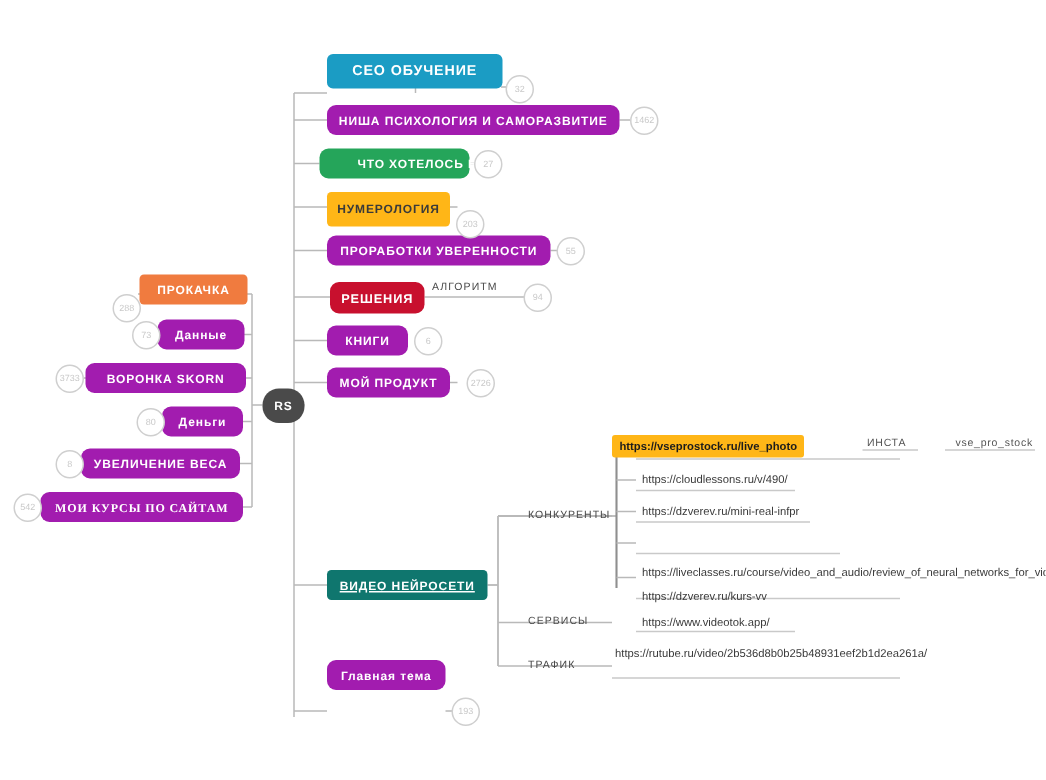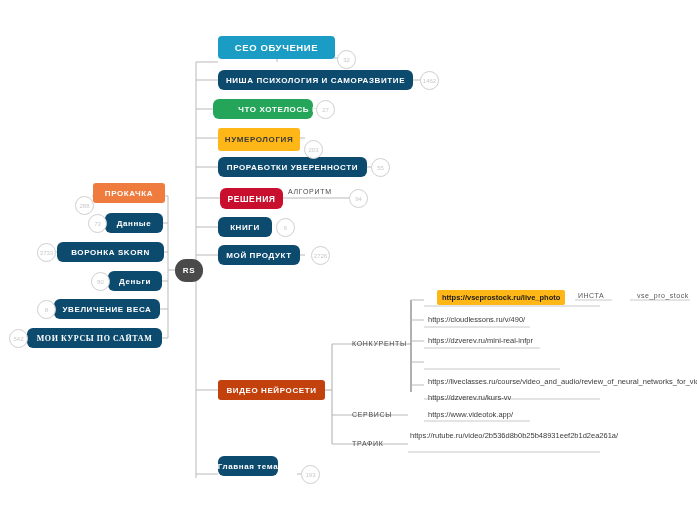--- a/index.html
+++ b/index.html
@@ -18,26 +18,26 @@
     position:absolute;
     box-sizing:border-box;
     display:flex;align-items:center;justify-content:center;
     border-radius:6px;
     font-weight:bold;
     letter-spacing:.6px;
     white-space:nowrap;
     color:#ffffff;
     z-index:5;
   }
-  .node.dark{background:#0c4a6e;}
+  .node.dark{background:#a21caf;}
   .node.teal{background:#1b9cc4;border-radius:4px;}
   .node.green{background:#25a55a;}
   .node.amber{background:#ffb617;color:#3a3a3a;border-radius:3px;}
   .node.orange{background:#f07b3f;border-radius:3px;}
-  .node.orange2{background:#c2410c;border-radius:3px;}
+  .node.orange2{background:#0f766e;border-radius:3px;text-decoration:underline;}
   .node.crimson{background:#c8102e;}
   .node.rs{background:#4a4a4a;border-radius:11px;}
 
   
   .badge{
     position:absolute;
     width:17px;height:17px;
     border-radius:50%;
     border:1px solid #cfcfcf;
     background:#ffffff;
@@ -203,21 +203,21 @@
     <span>МОЙ ПРОДУКТ</span>
   </div>
   <div class="badge" style="left:311px;top:246px;">
       <span>2726</span>
     </div>
 
   <div class="node orange2" style="left:218px;top:380px;width:107px;height:20px;font-size:8px;">
     <span>ВИДЕО НЕЙРОСЕТИ</span>
   </div>
 
-  <div class="node dark" style="left:218px;top:456px;width:60px;height:20px;font-size:8px;">
+  <div class="node dark" style="left:218px;top:440px;width:79px;height:20px;font-size:8px;">
     <span>Главная тема</span>
   </div>
   <div class="badge" style="left:301px;top:465px;">
       <span>193</span>
     </div>
 
   <div class="node orange" style="left:93px;top:183px;width:72px;height:20px;font-size:8px;">
     <span>ПРОКАЧКА</span>
   </div>
   <div class="badge" style="left:75px;top:196px;">
@@ -256,21 +256,21 @@
     <span>МОИ КУРСЫ ПО САЙТАМ</span>
   </div>
   <div class="badge" style="left:9px;top:329px;">
       <span>542</span>
     </div>
 
   <div class="txt cap" style="left:352px;top:340px;">КОНКУРЕНТЫ</div>
   <div class="txt cap" style="left:352px;top:411px;">СЕРВИСЫ</div>
   <div class="txt cap" style="left:352px;top:440px;">ТРАФИК</div>
 
-  <div class="txt url hl" style="left:437px;top:290px;">https://vseprostock.ru/live_photo</div>
+  <div class="txt url hl" style="left:408px;top:290px;">https://vseprostock.ru/live_photo</div>
   <div class="txt mid" style="left:578px;top:292px;">ИНСТА</div>
   <div class="txt mid" style="left:637px;top:292px;">vse_pro_stock</div>
 
   <div class="txt url" style="left:428px;top:315px;">https://cloudlessons.ru/v/490/</div>
 
   <div class="txt url" style="left:428px;top:336px;">https://dzverev.ru/mini-real-infpr</div>
 
   <div class="txt url" style="left:428px;top:357px;margin-top:36px;">https://dzverev.ru/kurs-vv</div>
 
   <div class="txt url wrap" style="left:428px;top:376px;">https://liveclasses.ru/course/video_and_audio/review_of_neural_networks_for_video_generation/</div>

